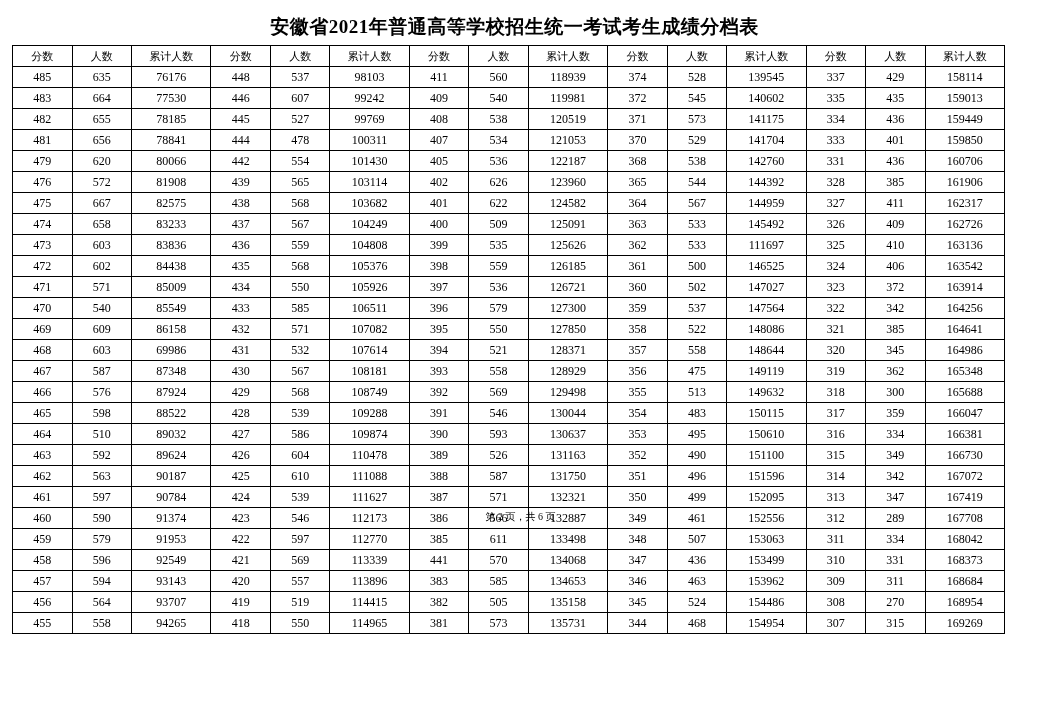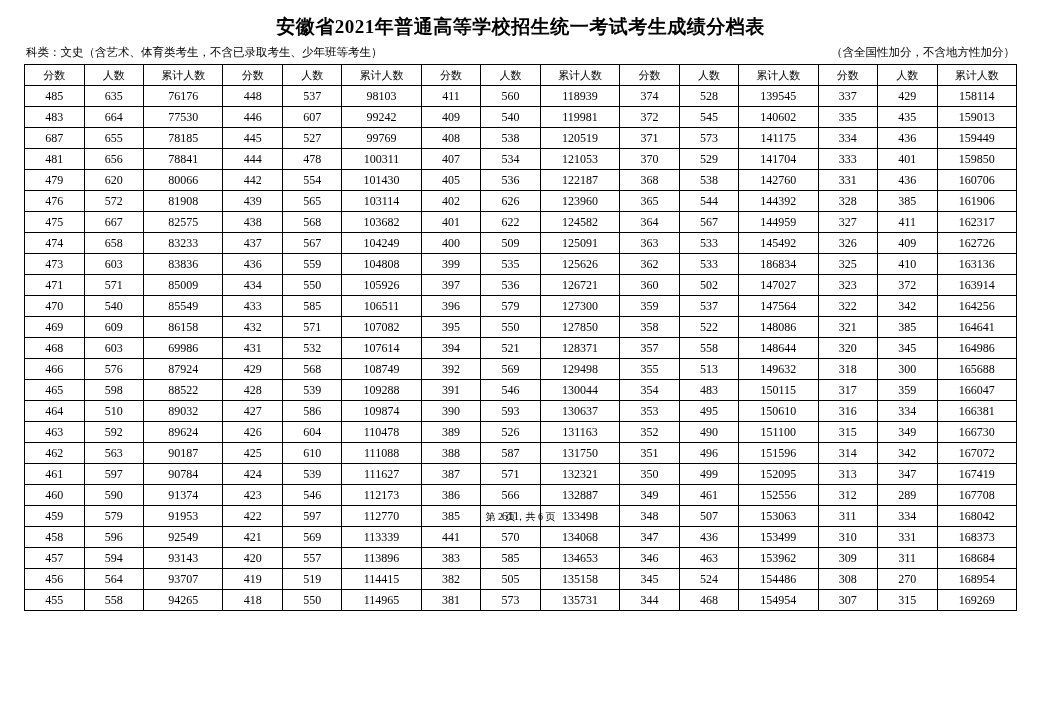--- a/index.html
+++ b/index.html
@@ -12,21 +12,21 @@
     height: 724px;
     font-family: "Liberation Serif", serif;
     color: #000000;
     overflow: hidden;
   }
   .page {
     position: relative;
     width: 1041px;
     height: 532px;
     box-sizing: border-box;
-    padding: 10px 24px 0 24px;
+    padding: 10px 24px 0 12px;
   }
   .doc-title {
     text-align: center;
     font-size: 19px;
     font-weight: bold;
     letter-spacing: 0.5px;
     margin: 4px 0 5px 0;
     font-family: "Liberation Serif", serif;
   }
   .subtitle-row {
@@ -75,24 +75,20 @@
     font-family: "Liberation Serif", serif;
   }
 </style>
 </head>
 <body>
 
 <div class="page">
 
   <div class="doc-title">安徽省2021年普通高等学校招生统一考试考生成绩分档表</div>
 
-  <div class="subtitle-row">
-    <div class="subtitle-left">科类：文史（含艺术、体育类考生，不含已录取考生、少年班等考生）</div>
-    <div class="subtitle-right">（含全国性加分，不含地方性加分）</div>
-  </div>
 
   <table class="grades">
     <colgroup>
       <col class="c-score">
         <col class="c-count">
         <col class="c-cum">
       <col class="c-score">
         <col class="c-count">
         <col class="c-cum">
       <col class="c-score">
@@ -153,21 +149,21 @@
           <td>540</td>
           <td>119981</td>
           <td>372</td>
           <td>545</td>
           <td>140602</td>
           <td>335</td>
           <td>435</td>
           <td>159013</td>
         </tr>
         <tr>
-          <td>687</td>
+          <td>482</td>
           <td>655</td>
           <td>78185</td>
           <td>445</td>
           <td>527</td>
           <td>99769</td>
           <td>408</td>
           <td>538</td>
           <td>120519</td>
           <td>371</td>
           <td>573</td>
@@ -266,24 +262,41 @@
           <td>603</td>
           <td>83836</td>
           <td>436</td>
           <td>559</td>
           <td>104808</td>
           <td>399</td>
           <td>535</td>
           <td>125626</td>
           <td>362</td>
           <td>533</td>
-          <td>186834</td>
+          <td>111697</td>
           <td>325</td>
           <td>410</td>
           <td>163136</td>
+        </tr>
+        <tr>
+          <td>472</td>
+          <td>602</td>
+          <td>84438</td>
+          <td>435</td>
+          <td>568</td>
+          <td>105376</td>
+          <td>398</td>
+          <td>559</td>
+          <td>126185</td>
+          <td>361</td>
+          <td>500</td>
+          <td>146525</td>
+          <td>324</td>
+          <td>406</td>
+          <td>163542</td>
         </tr>
         <tr>
           <td>471</td>
           <td>571</td>
           <td>85009</td>
           <td>434</td>
           <td>550</td>
           <td>105926</td>
           <td>397</td>
           <td>536</td>
@@ -340,20 +353,37 @@
           <td>521</td>
           <td>128371</td>
           <td>357</td>
           <td>558</td>
           <td>148644</td>
           <td>320</td>
           <td>345</td>
           <td>164986</td>
         </tr>
         <tr>
+          <td>467</td>
+          <td>587</td>
+          <td>87348</td>
+          <td>430</td>
+          <td>567</td>
+          <td>108181</td>
+          <td>393</td>
+          <td>558</td>
+          <td>128929</td>
+          <td>356</td>
+          <td>475</td>
+          <td>149119</td>
+          <td>319</td>
+          <td>362</td>
+          <td>165348</td>
+        </tr>
+        <tr>
           <td>466</td>
           <td>576</td>
           <td>87924</td>
           <td>429</td>
           <td>568</td>
           <td>108749</td>
           <td>392</td>
           <td>569</td>
           <td>129498</td>
           <td>355</td>

